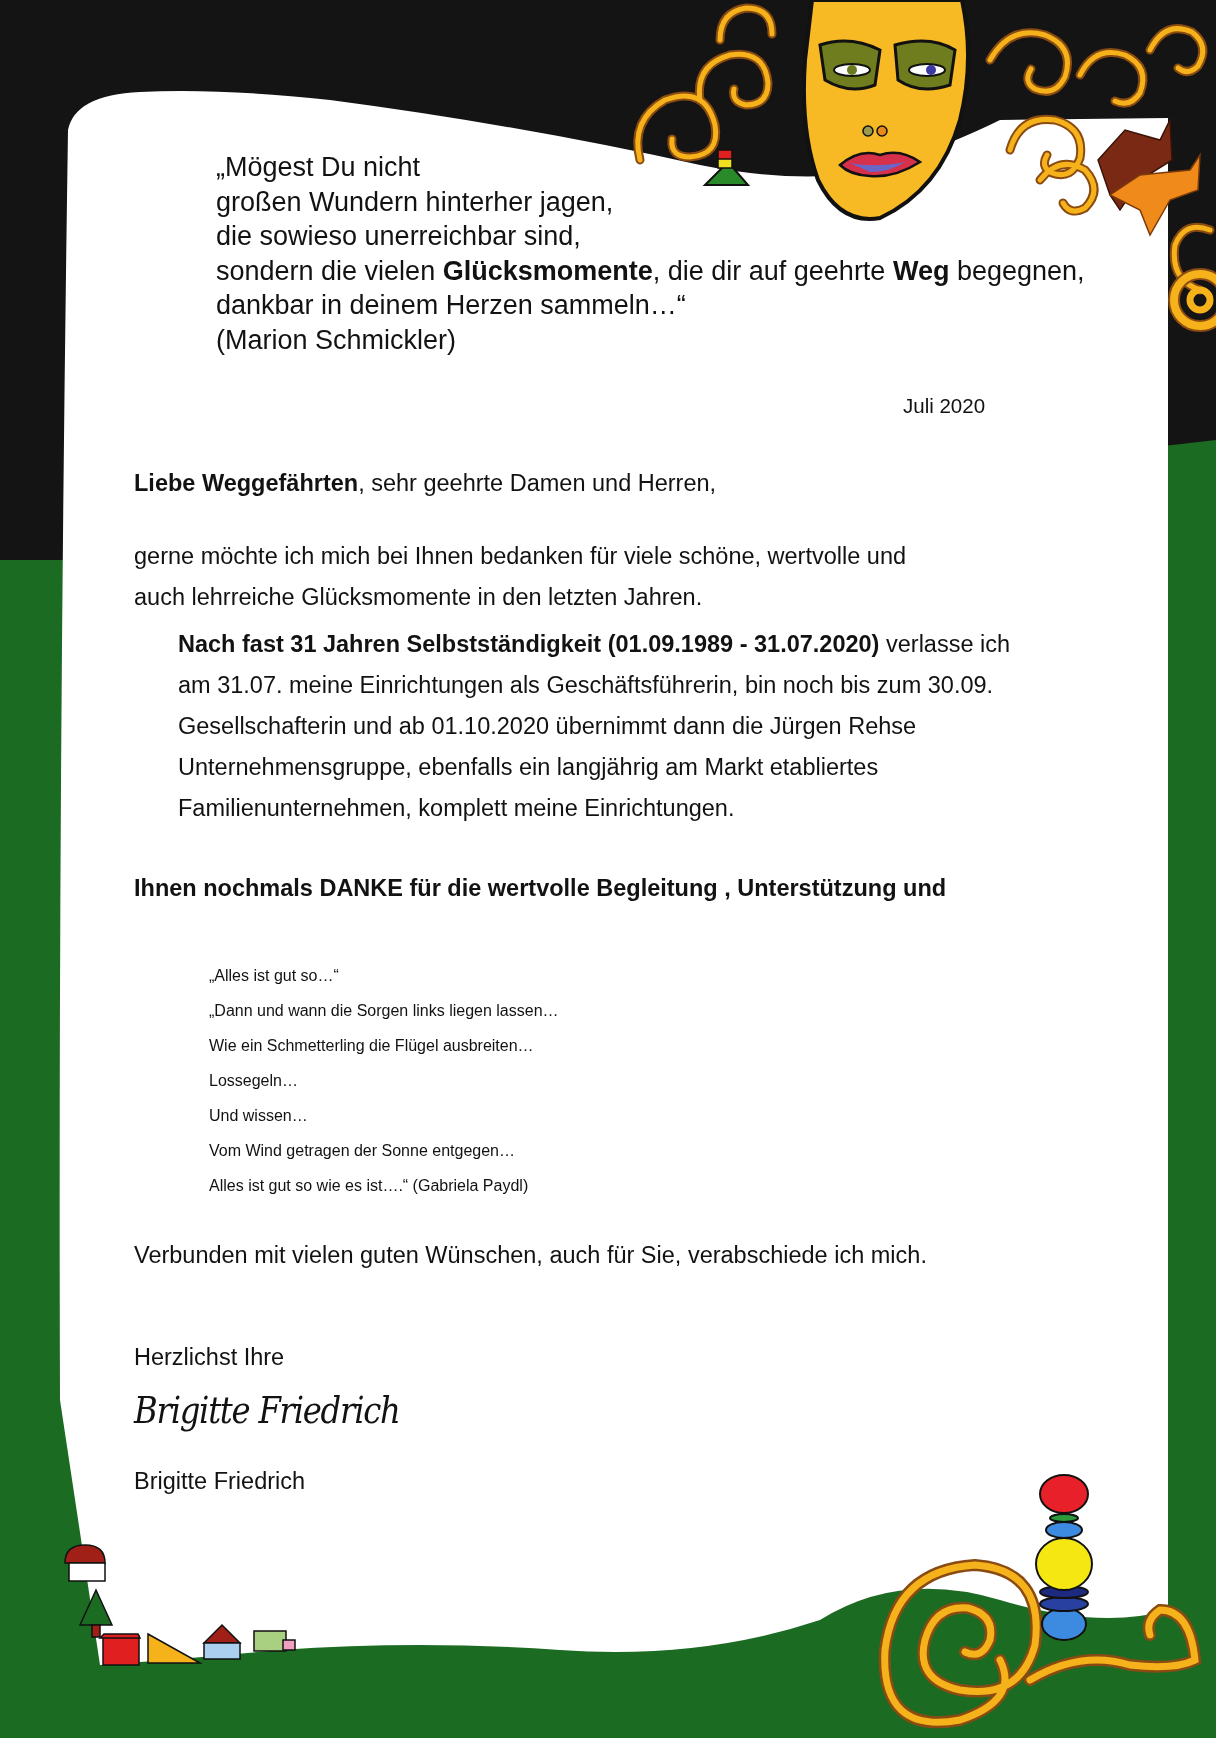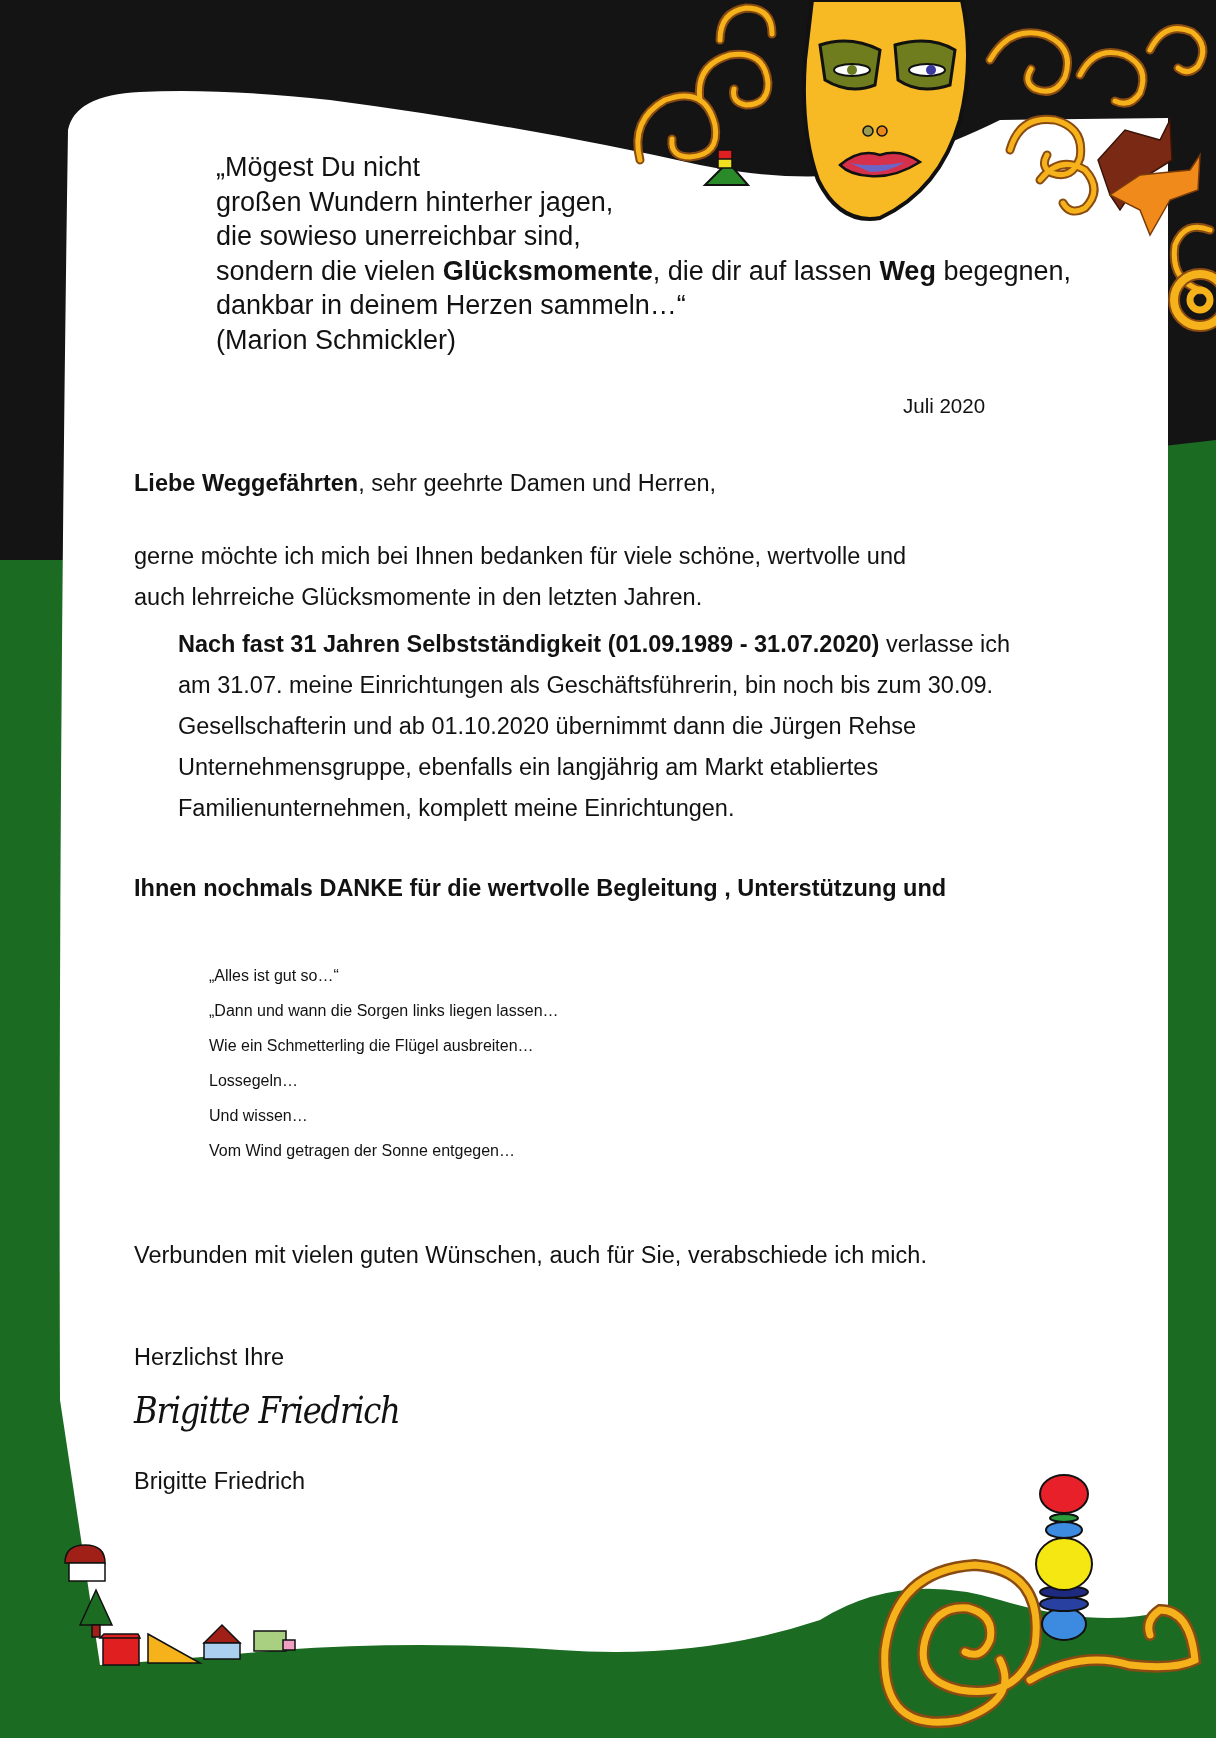--- a/index.html
+++ b/index.html
@@ -121,21 +121,21 @@
     <rect x="204" y="1643" width="36" height="16" fill="#aacfef"></rect>
     <rect x="254" y="1631" width="32" height="20" fill="#a8d080"></rect>
     <rect x="283" y="1640" width="12" height="10" fill="#f0a0c0"></rect>
   </g>
 </svg>
 
 <div class="txt quote">
   <div>„Mögest Du nicht</div>
   <div>großen Wundern hinterher jagen,</div>
   <div>die sowieso unerreichbar sind,</div>
-  <div><span>sondern die vielen </span><span class="b">Glücksmomente</span><span>, die dir auf lassen </span><span class="b">Weg</span><span> begegnen,</span></div>
+  <div><span>sondern die vielen </span><span class="b">Glücksmomente</span><span>, die dir auf geehrte </span><span class="b">Weg</span><span> begegnen,</span></div>
   <div>dankbar in deinem Herzen sammeln…“</div>
   <div>(Marion Schmickler)</div>
 </div>
 
 <div class="txt date">Juli 2020</div>
 
 <div class="txt body-p" style="top:463px;">
   <div><span class="b">Liebe Weggefährten</span><span>, sehr geehrte Damen und Herren,</span></div>
 </div>
 
@@ -156,20 +156,21 @@
   <div>Ihnen nochmals DANKE für die wertvolle Begleitung , Unterstützung und</div>
 </div>
 
 <div class="txt poem">
   <div>„Alles ist gut so…“</div>
   <div>„Dann und wann die Sorgen links liegen lassen…</div>
   <div>Wie ein Schmetterling die Flügel ausbreiten…</div>
   <div>Lossegeln…</div>
   <div>Und wissen…</div>
   <div>Vom Wind getragen der Sonne entgegen…</div>
+  <div>Alles ist gut so wie es ist….“  (Gabriela Paydl)</div>
 </div>
 
 <div class="txt body-p" style="top:1235px;">
   <div>Verbunden mit vielen guten Wünschen, auch für Sie, verabschiede ich mich.</div>
 </div>
 
 <div class="txt body-p" style="top:1337px;">
   <div>Herzlichst Ihre</div>
 </div>
 

